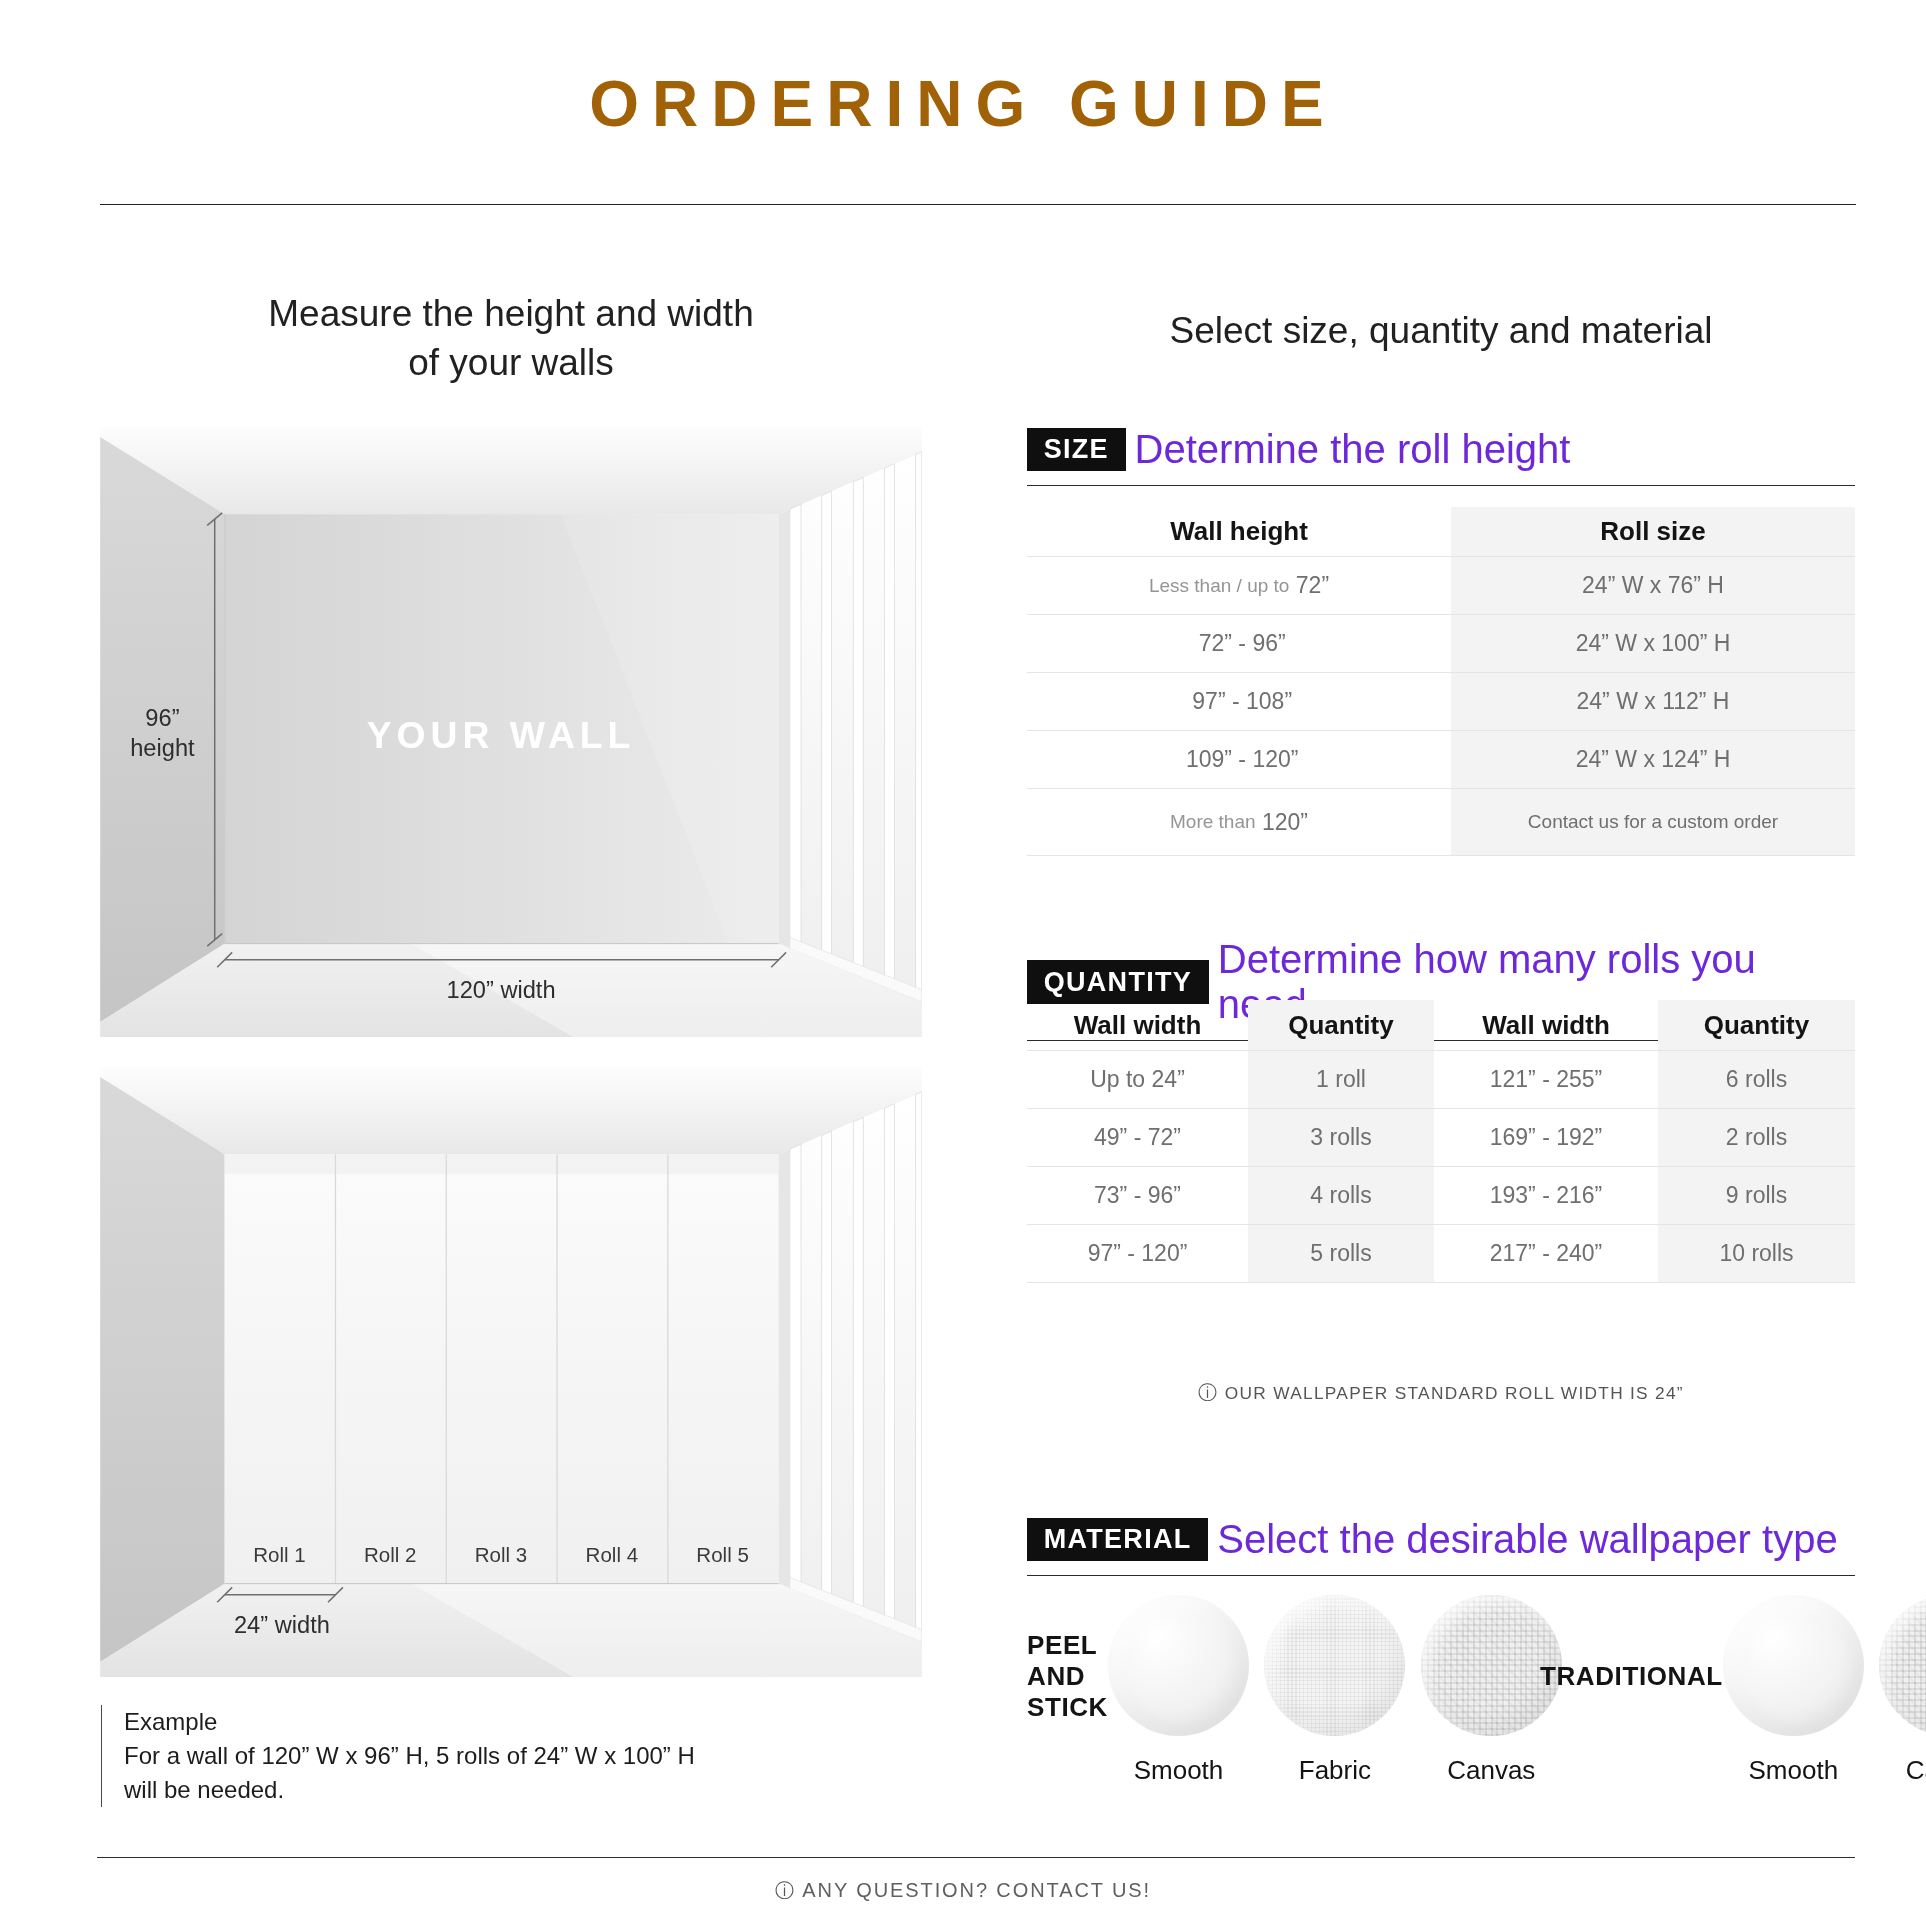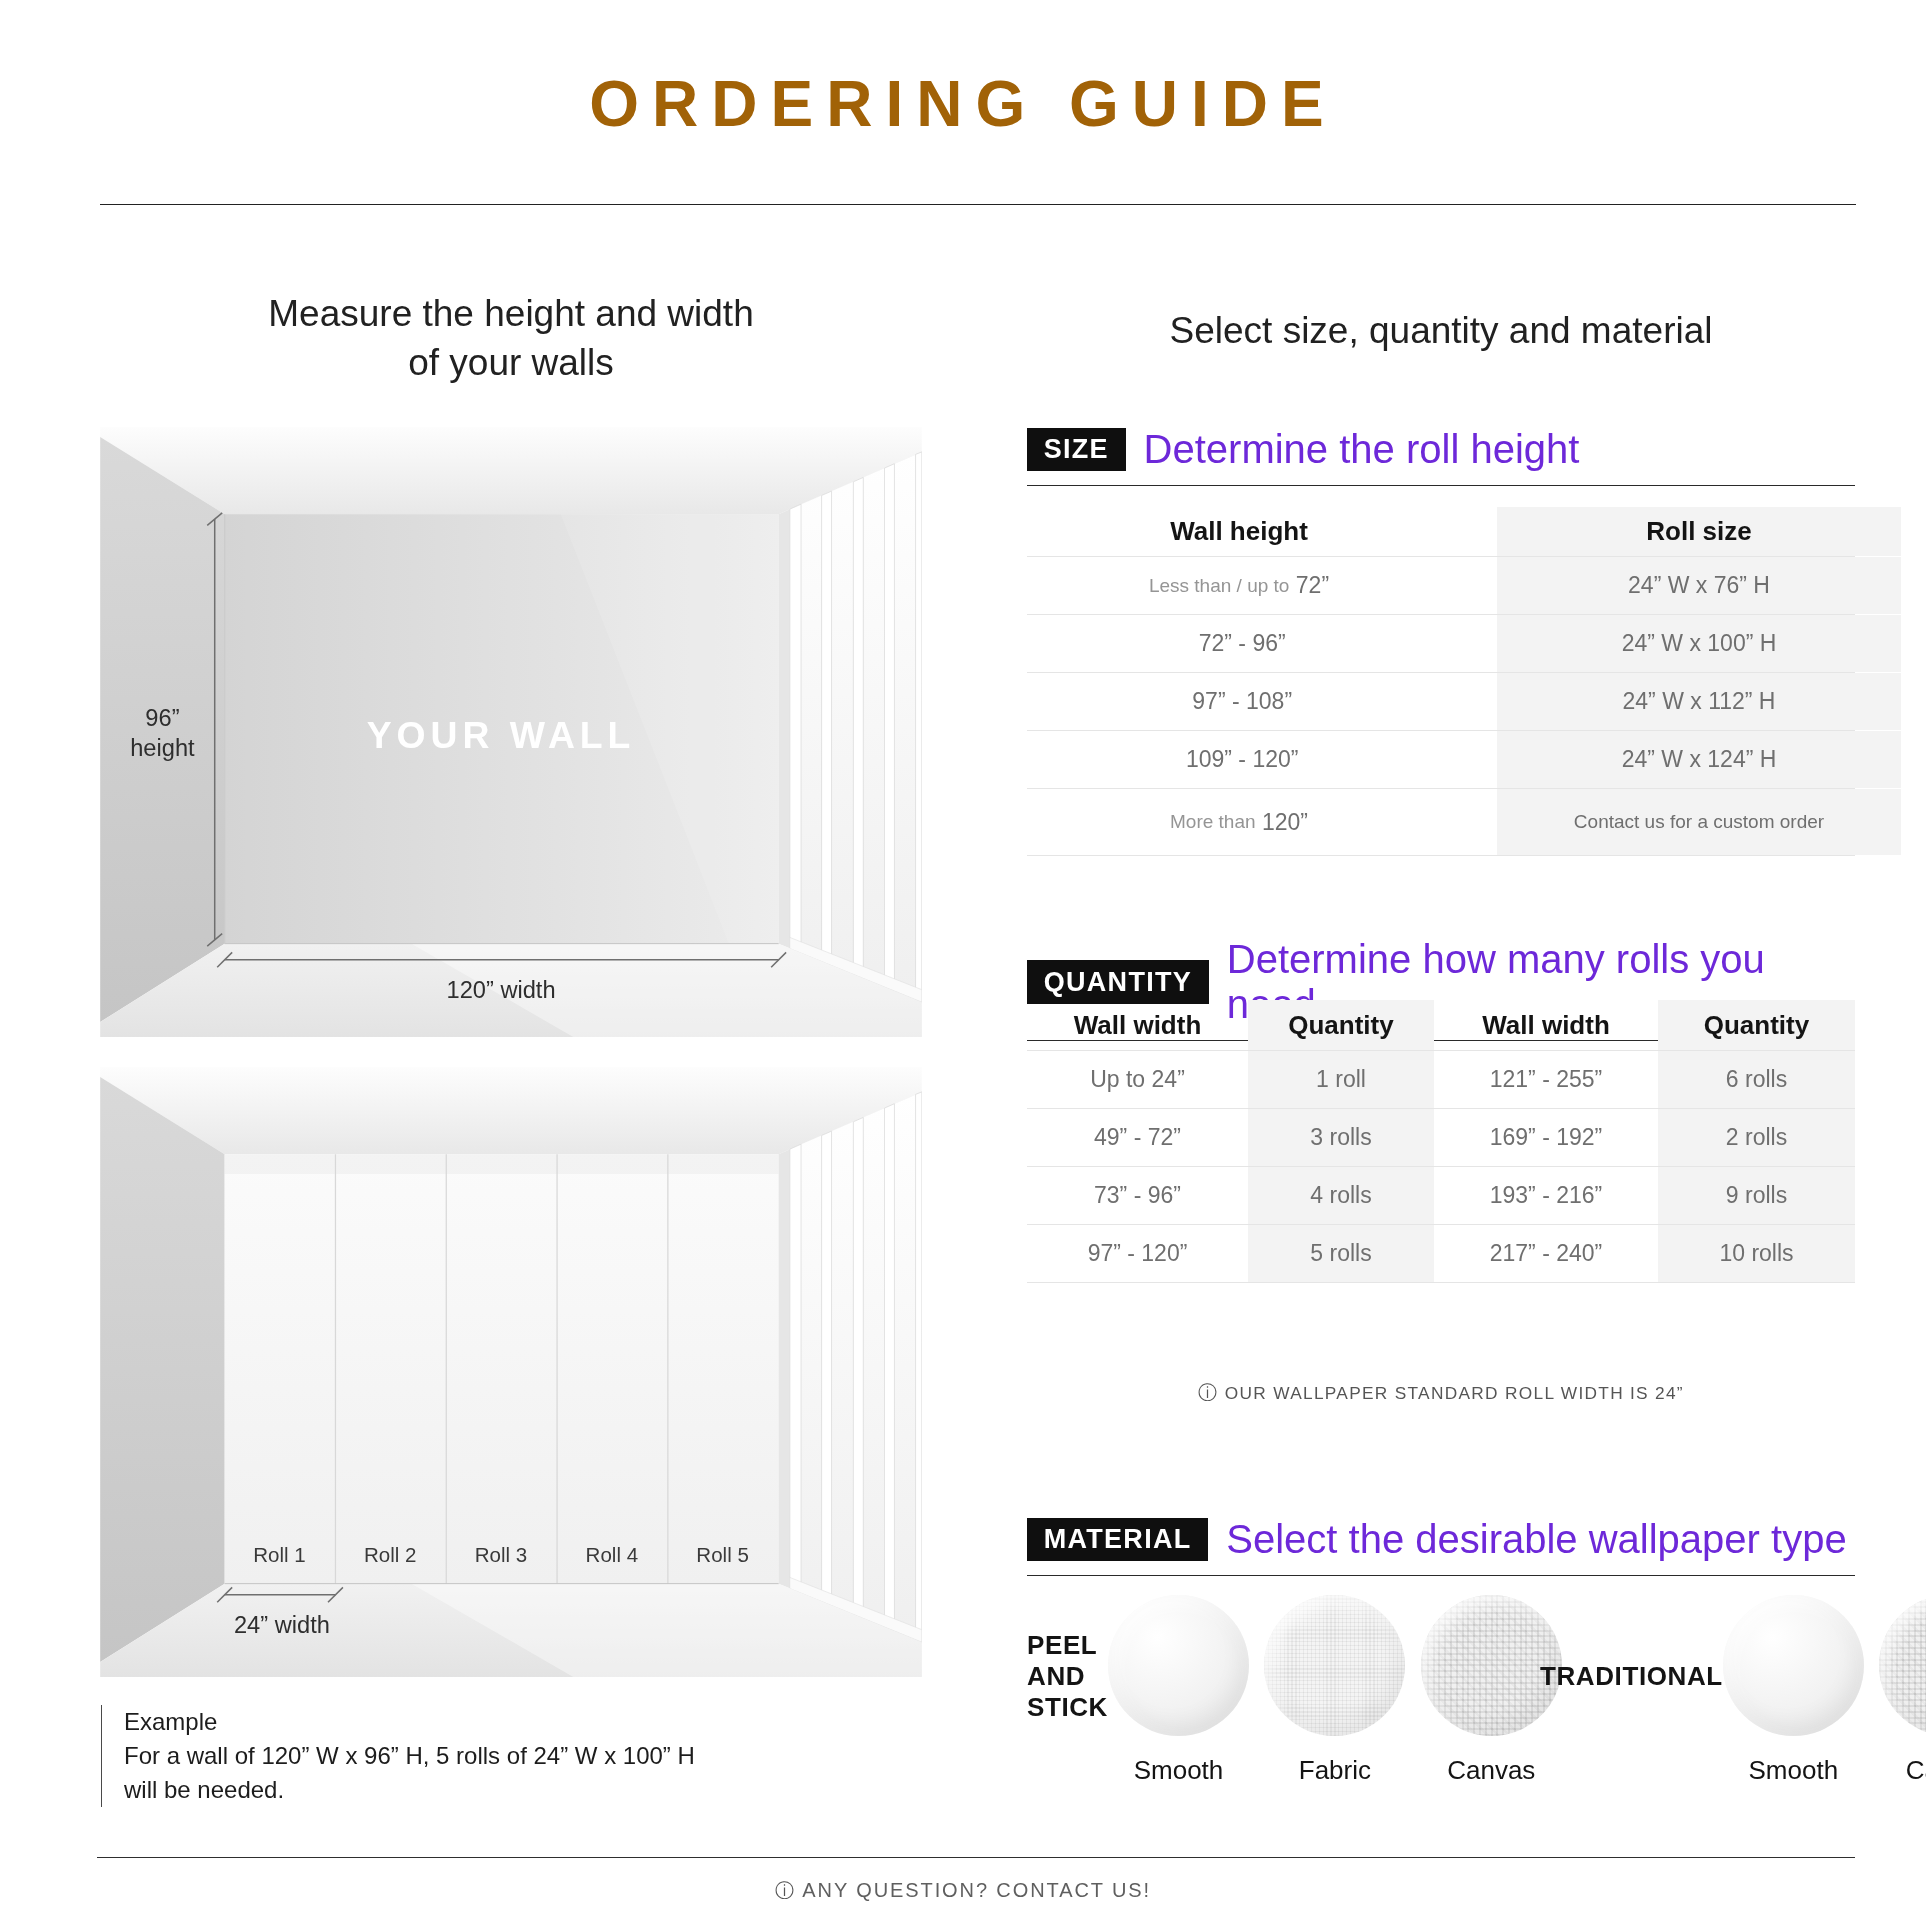--- a/index.html
+++ b/index.html
@@ -25,32 +25,32 @@
   .wall-label { font-size:30px; font-weight:bold; fill:#ffffff; letter-spacing:4px; }
   .dim-text  { font-size:19px; fill:#2e2e2e; }
   .roll-text { font-size:16.5px; fill:#3a3a3a; }
 
   .example { position:absolute; top:1705px; left:101px; width:783px;
              border-left:1.9px solid #4a4a4a; padding-left:22px;
              font-size:24px; line-height:1.42; color:#1d1d1d; }
 
   
   .section-head { position:absolute; left:1027px; width:828px; display:flex; align-items:center;
-                  gap:18px; border-bottom:1.9px solid #2a2a2a; padding-bottom:13px; }
+                  gap:9px; border-bottom:1.9px solid #2a2a2a; padding-bottom:13px; }
   #size-head { top:427px; }
   #qty-head  { top:937px; }
   #mat-head  { top:1517px; }
   .badge { background:#0f0f0f; color:#ffffff; font-weight:700; font-size:27px;
            padding:6.4px 16.7px; letter-spacing:1.3px; }
   .section-sub { font-size:40px; color:#6d28d9; }
 
   
   .size-table { position:absolute; top:507px; left:1027px; width:828px; }
   .size-row { display:grid; grid-template-columns:424px 404px; align-items:stretch;
-              border-bottom:1.3px solid #e5e5e5; min-height:58px;gap:46px; }
+              border-bottom:1.3px solid #e5e5e5; min-height:58px; }
   .size-row.header { min-height:50px; }
   .cell { display:flex; align-items:center; justify-content:center; text-align:center;
           font-size:23px; color:#6f6f6f; }
   .cell.head { font-size:26px; font-weight:700; color:#141414; }
   .cell.shade { background:#f3f3f3; }
   .pre { font-size:19px; color:#959595; margin-right:6.4px; }
   .cell.small { font-size:19px; line-height:1.25; }
   .cell.small .wrap { max-width:270px; }
 
   

